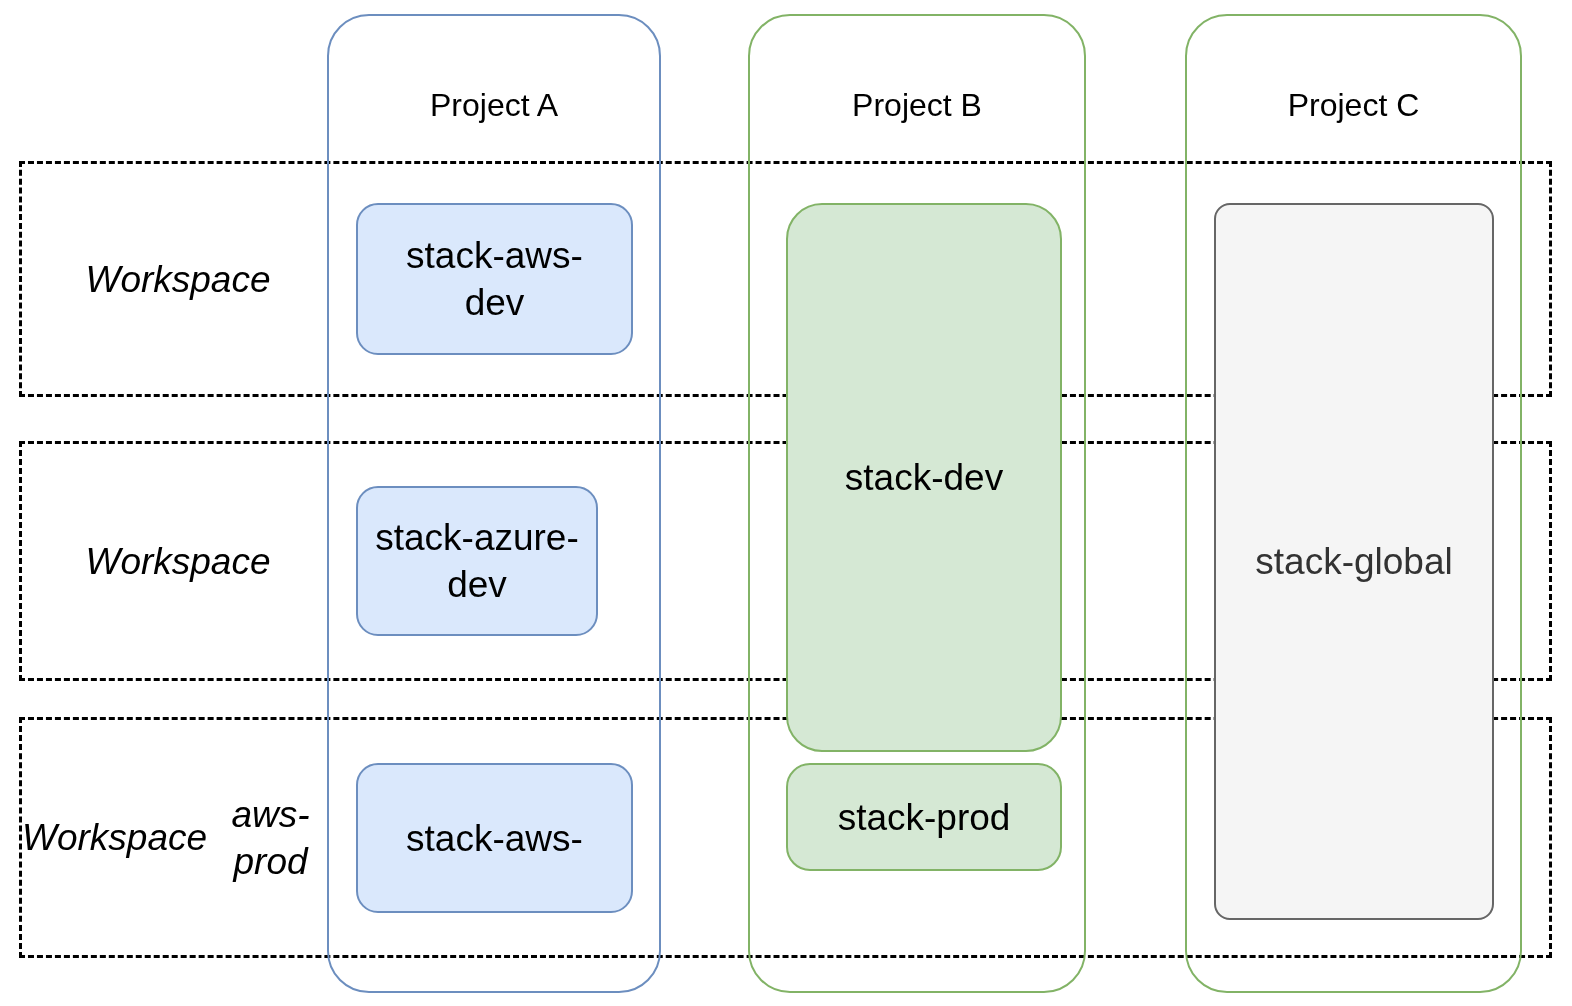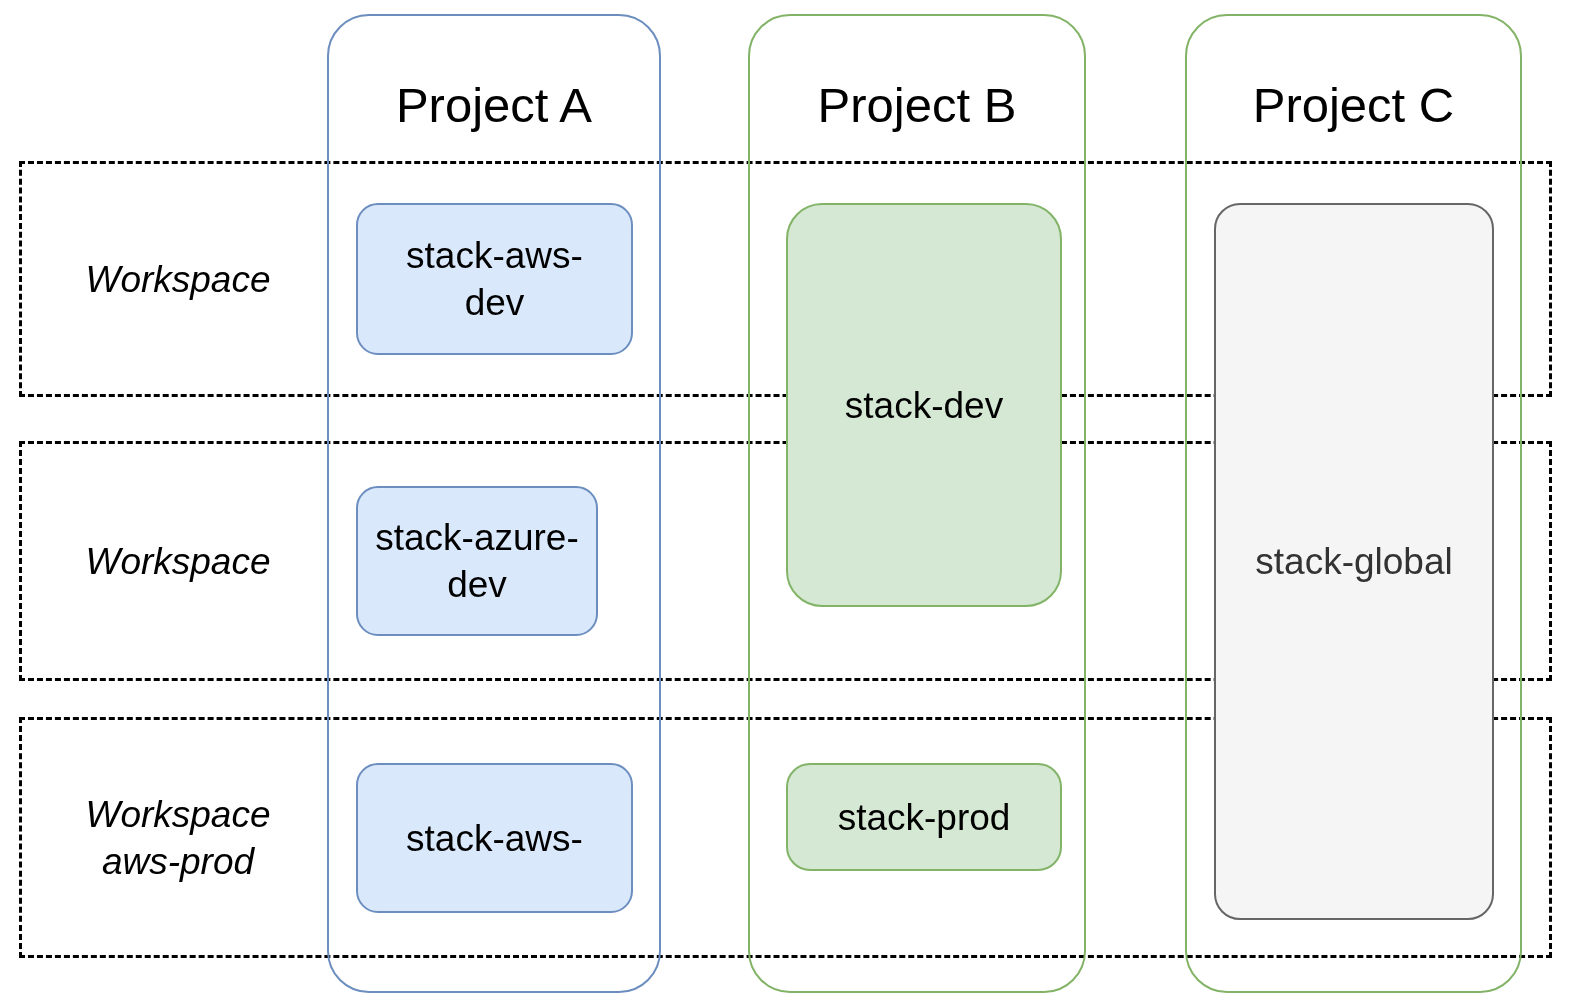--- a/index.html
+++ b/index.html
@@ -22,21 +22,21 @@
     z-index: 1;
   }
   .ws-row-1 { top: 161px; height: 236px; }
   .ws-row-2 { top: 441px; height: 240px; }
   .ws-row-3 { top: 717px; height: 241px; }
   .ws-label {
     position: absolute;
     left: 0; top: 0; bottom: 0;
     width: 312px;
     display: flex;
-    flex-direction: column;
+    flex-direction: row;
     align-items: center;
     justify-content: center;
     font-style: italic;
     font-size: 37px;
     line-height: 47px;
     text-align: center;
   }
   
   .project {
     position: absolute;
@@ -49,42 +49,42 @@
     z-index: 2;
   }
   .project-a { left: 327px; width: 334px; border-color: #6c8ebf; }
   .project-b { left: 748px; width: 338px; border-color: #82b366; }
   .project-c { left: 1185px; width: 337px; border-color: #82b366; }
   .project-title {
     position: absolute;
     left: 0; right: 0;
     top: 66px;
     text-align: center;
-    font-size: 49px;
+    font-size: 32px;
     line-height: 46px;
   }
   
   .stack {
     position: absolute;
     border: 2px solid;
     box-sizing: border-box;
     display: flex;
     align-items: center;
     justify-content: center;
     z-index: 3;
   }
   .stack-blue  { background: #dae8fc; border-color: #6c8ebf; }
   .stack-green { background: #d5e8d4; border-color: #82b366; }
   .stack-gray  { background: #f5f5f5; border-color: #666666; color: #333333; }
   .s-aws-dev    { left: 356px; top: 203px; width: 277px; height: 152px; border-radius: 22px; }
   .s-azure-dev  { left: 356px; top: 486px; width: 242px; height: 150px; border-radius: 22px; }
   .s-aws-prod   { left: 356px; top: 763px; width: 277px; height: 150px; border-radius: 22px; }
-  .s-dev        { left: 786px; top: 203px; width: 276px; height: 404px; border-radius: 36px; }
+  .s-dev        { left: 786px; top: 203px; width: 276px; height: 549px; border-radius: 36px; }
   .s-prod       { left: 786px; top: 763px; width: 276px; height: 108px; border-radius: 24px; }
-  .s-global     { left: 1214px; top: 203px; width: 280px; height: 717px; border-radius: 26px; }
+  .s-global     { left: 1214px; top: 203px; width: 280px; height: 717px; border-radius: 16px; }
   .stack-label {
     font-size: 37px;
     line-height: 47px;
     text-align: center;
   }
 </style>
 </head>
 <body>
 
 <div class="canvas">

